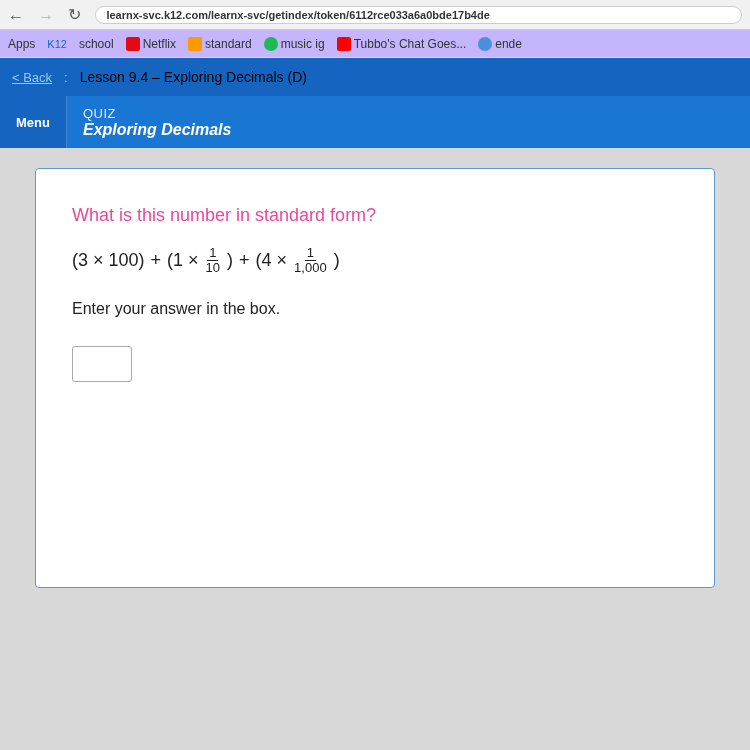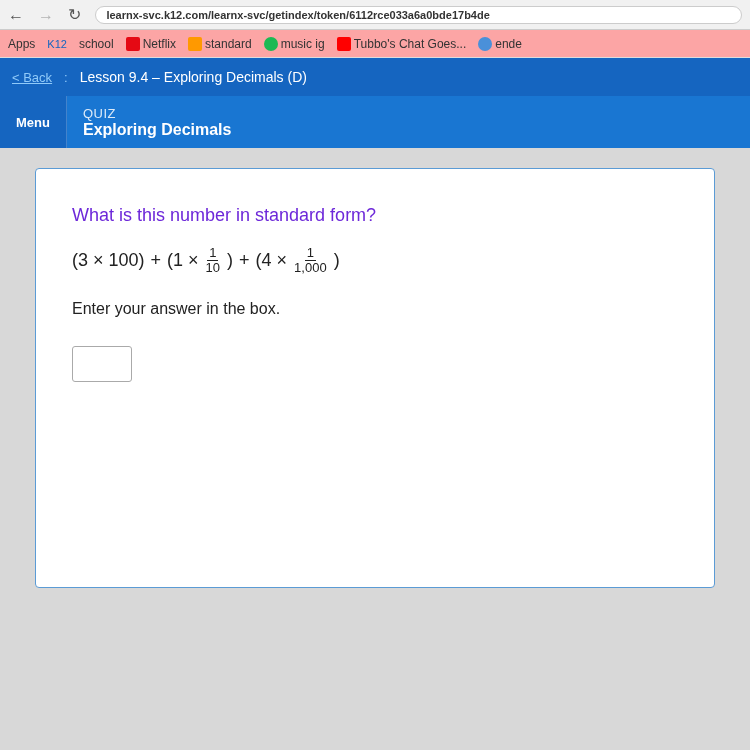--- a/index.html
+++ b/index.html
@@ -38,21 +38,21 @@
       font-size: 11px;
       color: #333;
       white-space: nowrap;
       overflow: hidden;
       text-overflow: ellipsis;
       font-weight: bold;
     }
 
     
     .bookmarks-bar {
-      background: #fca5a5;
+      background: #c4b5fd;
       height: 28px;
       display: flex;
       align-items: center;
       padding: 0 8px;
       gap: 12px;
       font-size: 12px;
       border-bottom: 1px solid #ddd;
       overflow: hidden;
     }
     .bookmark-item {
@@ -91,21 +91,21 @@
       text-decoration: underline;
       cursor: pointer;
       margin-right: 12px;
     }
     .nav-separator {
       color: #90caf9;
       margin-right: 12px;
       font-size: 13px;
     }
     .nav-title {
-      color: #ffffff;
+      color: #000000;
       font-size: 14px;
       font-weight: normal;
     }
 
     
     .lesson-header {
       background: #1976d2;
       height: 52px;
       display: flex;
       align-items: center;
@@ -129,20 +129,21 @@
     }
     .lesson-info .quiz-label {
       font-size: 13px;
       letter-spacing: 0.5px;
       text-transform: uppercase;
       color: rgba(255,255,255,0.85);
     }
     .lesson-info .lesson-name {
       font-size: 16px;
       font-weight: bold;
+      font-style: italic;
     }
 
     
     .main-content {
       background: #d8d8d8;
       min-height: 620px;
       padding: 20px 16px;
     }
 
     
@@ -151,21 +152,21 @@
       border: 1.5px solid #5b9bd5;
       border-radius: 4px;
       padding: 36px 36px 80px 36px;
       max-width: 680px;
       margin: 0 auto;
       min-height: 420px;
     }
 
     .question-text {
       font-size: 18px;
-      color: #6d28d9;
+      color: #ec4899;
       margin-bottom: 20px;
     }
 
     .math-expression {
       font-size: 18px;
       color: #222;
       margin-bottom: 24px;
       display: flex;
       align-items: center;
       gap: 6px;

